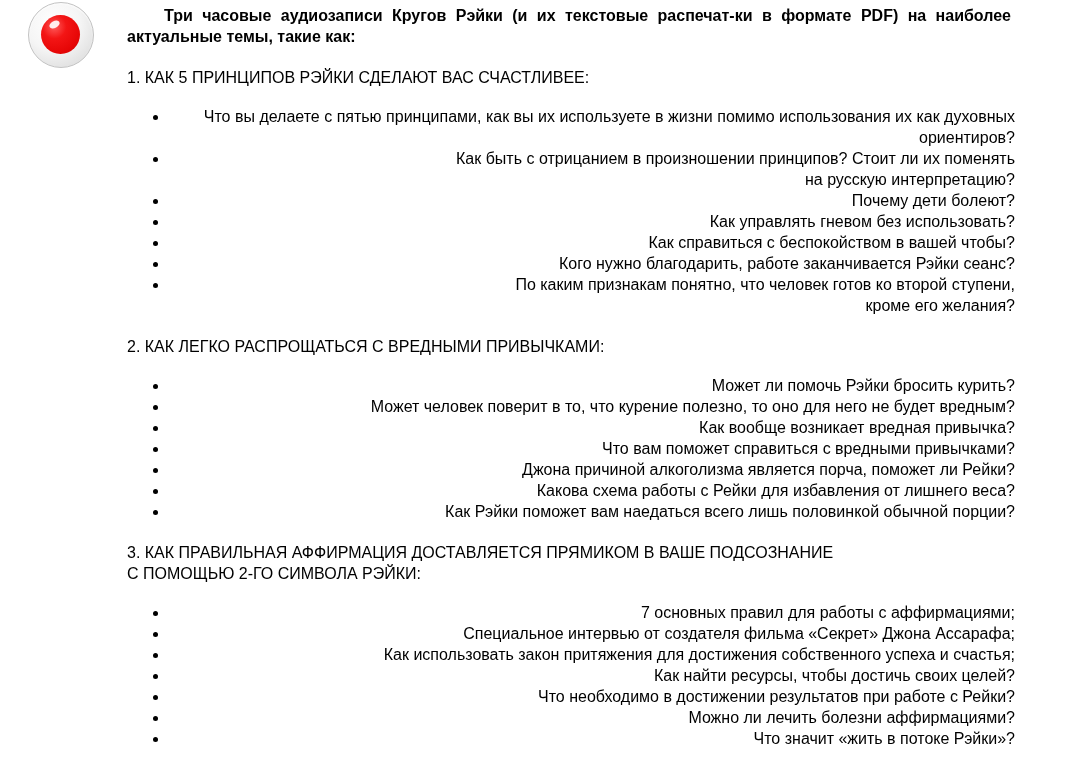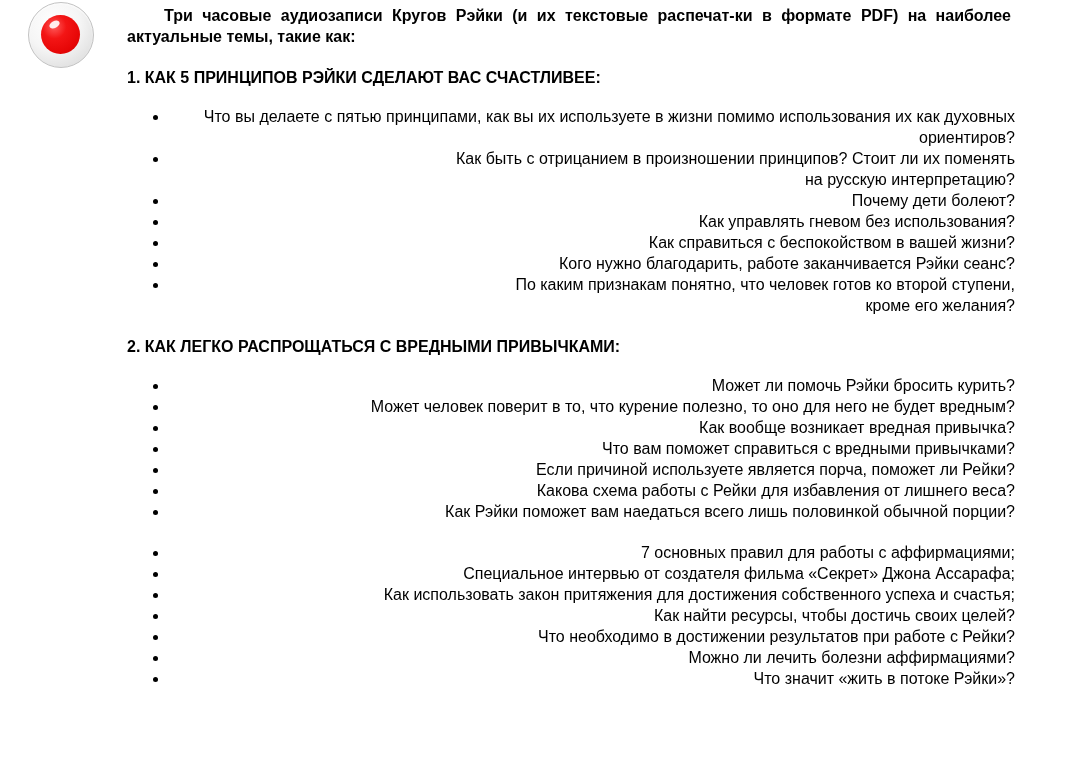--- a/index.html
+++ b/index.html
@@ -60,21 +60,21 @@
     transform: rotate(-28deg);
   }
   .intro {
     margin: 3px 4px 20px 0;
     font-weight: bold;
     text-align: justify;
     text-indent: 37px;
   }
   .section-heading {
     margin: 0 0 18px 0;
-    font-weight: bold;
+    font-weight: normal;
     white-space: pre-line;
   }
   ul.topics {
     margin: 0 0 20px 0;
     padding: 0 0 0 42px;
     list-style: disc outside;
     text-align: right;
   }
   ul.topics li {
     margin: 0;
@@ -98,42 +98,44 @@
 
     <p class="intro">Три часовые аудиозаписи Кругов Рэйки (и их текстовые распечат-ки в формате PDF) на наиболее актуальные темы, такие как:</p>
 
     <div>
       <p class="section-heading">1. КАК 5 ПРИНЦИПОВ РЭЙКИ СДЕЛАЮТ ВАС СЧАСТЛИВЕЕ:</p>
       <ul class="topics">
         <li>Что вы делаете с пятью принципами, как вы их используете в жизни помимо использования их как духовных ориентиров?</li>
         <li>Как быть с отрицанием в произношении принципов? Стоит ли их поменять
 на русскую интерпретацию?</li>
         <li>Почему дети болеют?</li>
-        <li>Как управлять гневом без использования?</li>
-        <li>Как справиться с беспокойством в вашей жизни?</li>
+        <li>Как управлять гневом без использовать?</li>
+        <li>Как справиться с беспокойством в вашей чтобы?</li>
         <li>Кого нужно благодарить, работе заканчивается Рэйки сеанс?</li>
         <li>По каким признакам понятно, что человек готов ко второй ступени,
 кроме его желания?</li>
       </ul>
     </div>
 
     <div>
       <p class="section-heading">2. КАК ЛЕГКО РАСПРОЩАТЬСЯ С ВРЕДНЫМИ ПРИВЫЧКАМИ:</p>
       <ul class="topics">
         <li>Может ли помочь Рэйки бросить курить?</li>
         <li>Может человек поверит в то, что курение полезно, то оно для него не будет вредным?</li>
         <li>Как вообще возникает вредная привычка?</li>
         <li>Что вам поможет справиться с вредными привычками?</li>
-        <li>Если причиной используете является порча, поможет ли Рейки?</li>
+        <li>Джона причиной алкоголизма является порча, поможет ли Рейки?</li>
         <li>Какова схема работы с Рейки для избавления от лишнего веса?</li>
         <li>Как Рэйки поможет вам наедаться всего лишь половинкой обычной порции?</li>
       </ul>
     </div>
 
     <div>
+      <p class="section-heading">3. КАК ПРАВИЛЬНАЯ АФФИРМАЦИЯ ДОСТАВЛЯЕТСЯ ПРЯМИКОМ В ВАШЕ ПОДСОЗНАНИЕ
+С ПОМОЩЬЮ 2-ГО СИМВОЛА РЭЙКИ:</p>
       <ul class="topics">
         <li>7 основных правил для работы с аффирмациями;</li>
         <li>Специальное интервью от создателя фильма «Секрет» Джона Ассарафа;</li>
         <li>Как использовать закон притяжения для достижения собственного успеха и счастья;</li>
         <li>Как найти ресурсы, чтобы достичь своих целей?</li>
         <li>Что необходимо в достижении результатов при работе с Рейки?</li>
         <li>Можно ли лечить болезни аффирмациями?</li>
         <li>Что значит «жить в потоке Рэйки»?</li>
       </ul>
     </div>

